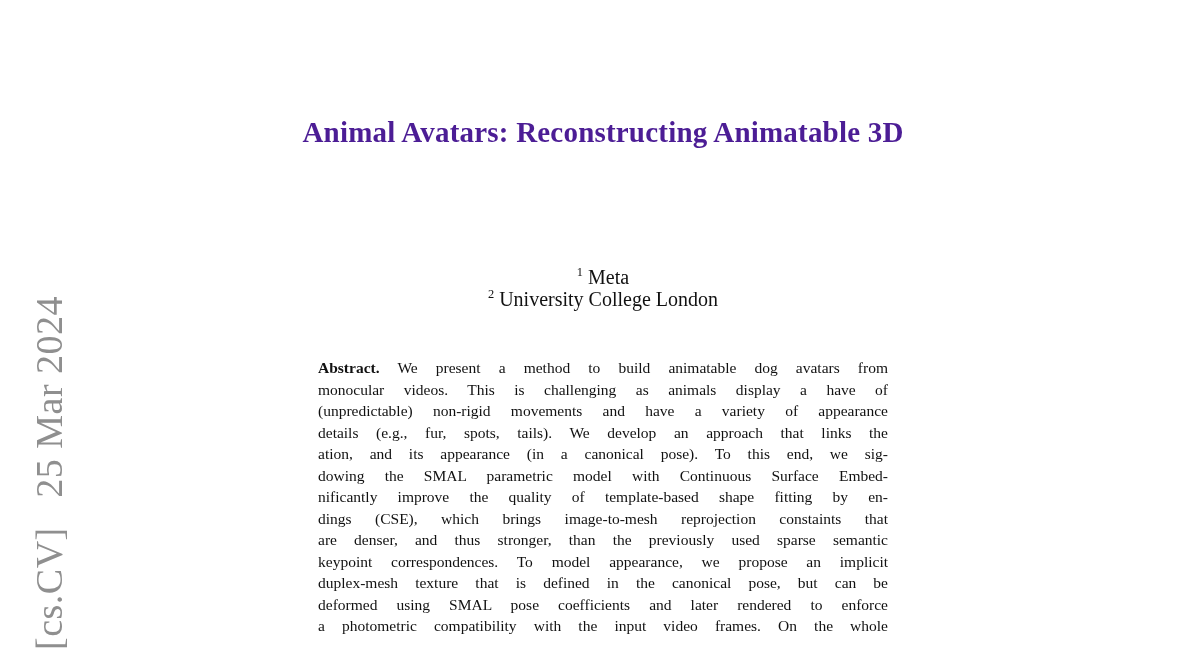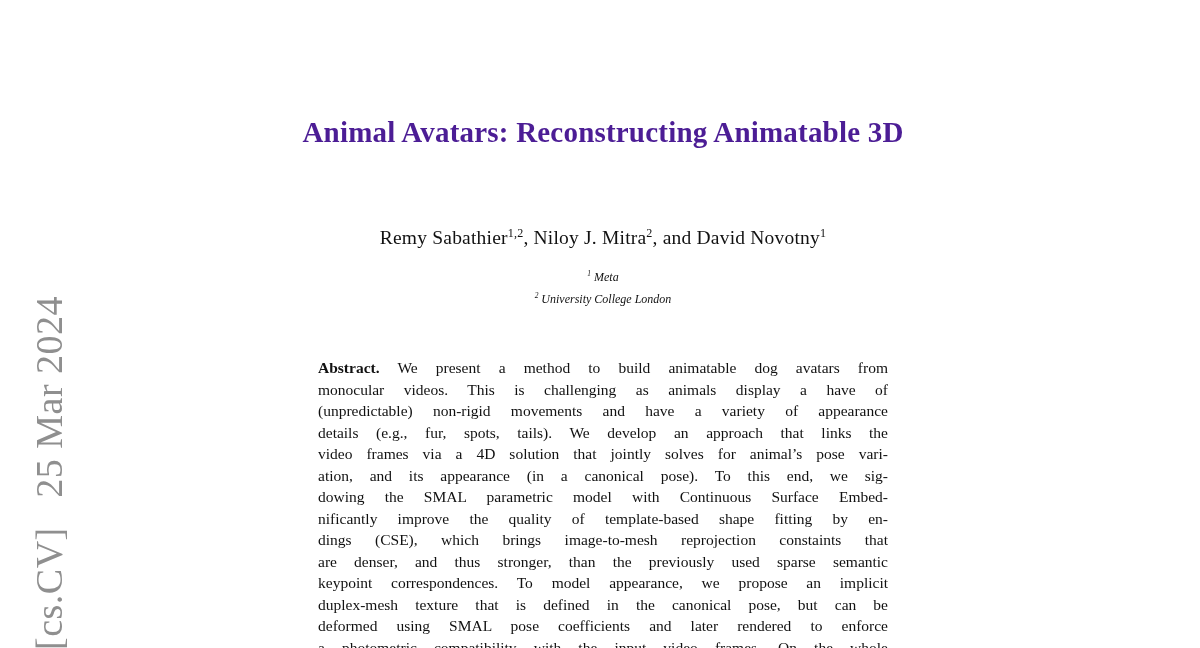--- a/index.html
+++ b/index.html
@@ -58,23 +58,22 @@
     line-height: 0;
     vertical-align: super;
   }
   
   .affiliations {
     position: absolute;
     top: 266px;
     left: 6px;
     width: 1194px;
     text-align: center;
-    font-size: 12px;
+    font-size: 20px;
     line-height: 22px;
-    font-style: italic;
   }
   
   .abstract {
     position: absolute;
     left: 318px;
     top: 357px;
     width: 570px;
     font-size: 15.5px;
   }
   .abs-line {
@@ -91,33 +90,31 @@
 <body>
 
 <div class="page">
 
   <div class="watermark">[cs.CV]  25 Mar 2024</div>
 
   <h1 class="title">
     <div>Animal Avatars: Reconstructing Animatable 3D</div>
   </h1>
 
-  <div class="authors"><span>Remy Sabathier</span><sup>1,2</sup><span>, Niloy J. Mitra</span><sup>2</sup><span>, and David Novotny</span><sup>1</sup></div>
 
   <div class="affiliations">
     <div><sup>1</sup> <span>Meta</span></div>
     <div><sup>2</sup> <span>University College London</span></div>
   </div>
 
   <div class="abstract">
     <div class="abs-line"><span class="abs-label">Abstract.</span> <span>We present a method to build animatable dog avatars from</span></div>
     <div class="abs-line">monocular videos. This is challenging as animals display a have of</div>
     <div class="abs-line">(unpredictable) non-rigid movements and have a variety of appearance</div>
     <div class="abs-line">details (e.g., fur, spots, tails). We develop an approach that links the</div>
-    <div class="abs-line">video frames via a 4D solution that jointly solves for animal’s pose vari-</div>
     <div class="abs-line">ation, and its appearance (in a canonical pose). To this end, we sig-</div>
     <div class="abs-line">dowing the SMAL parametric model with Continuous Surface Embed-</div>
     <div class="abs-line">nificantly improve the quality of template-based shape fitting by en-</div>
     <div class="abs-line">dings (CSE), which brings image-to-mesh reprojection constaints that</div>
     <div class="abs-line">are denser, and thus stronger, than the previously used sparse semantic</div>
     <div class="abs-line">keypoint correspondences. To model appearance, we propose an implicit</div>
     <div class="abs-line">duplex-mesh texture that is defined in the canonical pose, but can be</div>
     <div class="abs-line">deformed using SMAL pose coefficients and later rendered to enforce</div>
     <div class="abs-line">a photometric compatibility with the input video frames. On the whole</div>
   </div>

